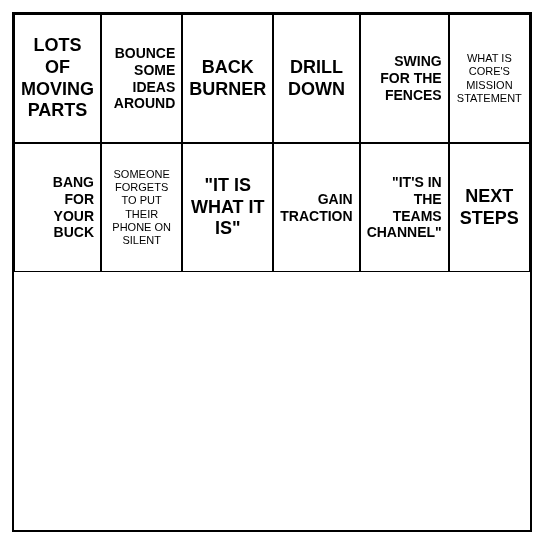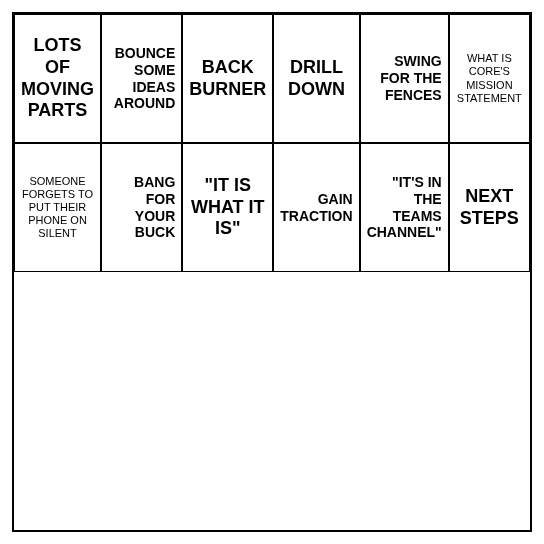--- a/index.html
+++ b/index.html
@@ -48,19 +48,19 @@
 </head>
 <body>
 
 <div class="bingo-board">
     <div class="cell large">LOTS OF MOVING PARTS</div>
     <div class="cell medium">BOUNCE SOME IDEAS AROUND</div>
     <div class="cell large">BACK BURNER</div>
     <div class="cell large">DRILL DOWN</div>
     <div class="cell medium">SWING FOR THE FENCES</div>
     <div class="cell small">WHAT IS CORE'S MISSION STATEMENT</div>
+    <div class="cell medium">BANG FOR YOUR BUCK</div>
     <div class="cell small">SOMEONE FORGETS TO PUT THEIR PHONE ON SILENT</div>
-    <div class="cell medium">BANG FOR YOUR BUCK</div>
     <div class="cell large">"IT IS WHAT IT IS"</div>
     <div class="cell medium">GAIN TRACTION</div>
     <div class="cell medium">"IT'S IN THE TEAMS CHANNEL"</div>
     <div class="cell large">NEXT STEPS</div>
   </div>
 
 </body></html>

